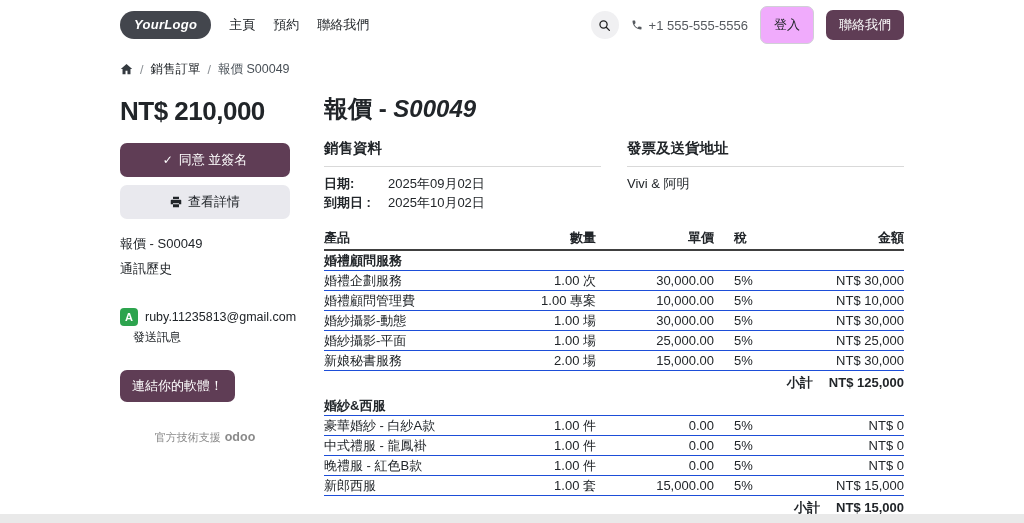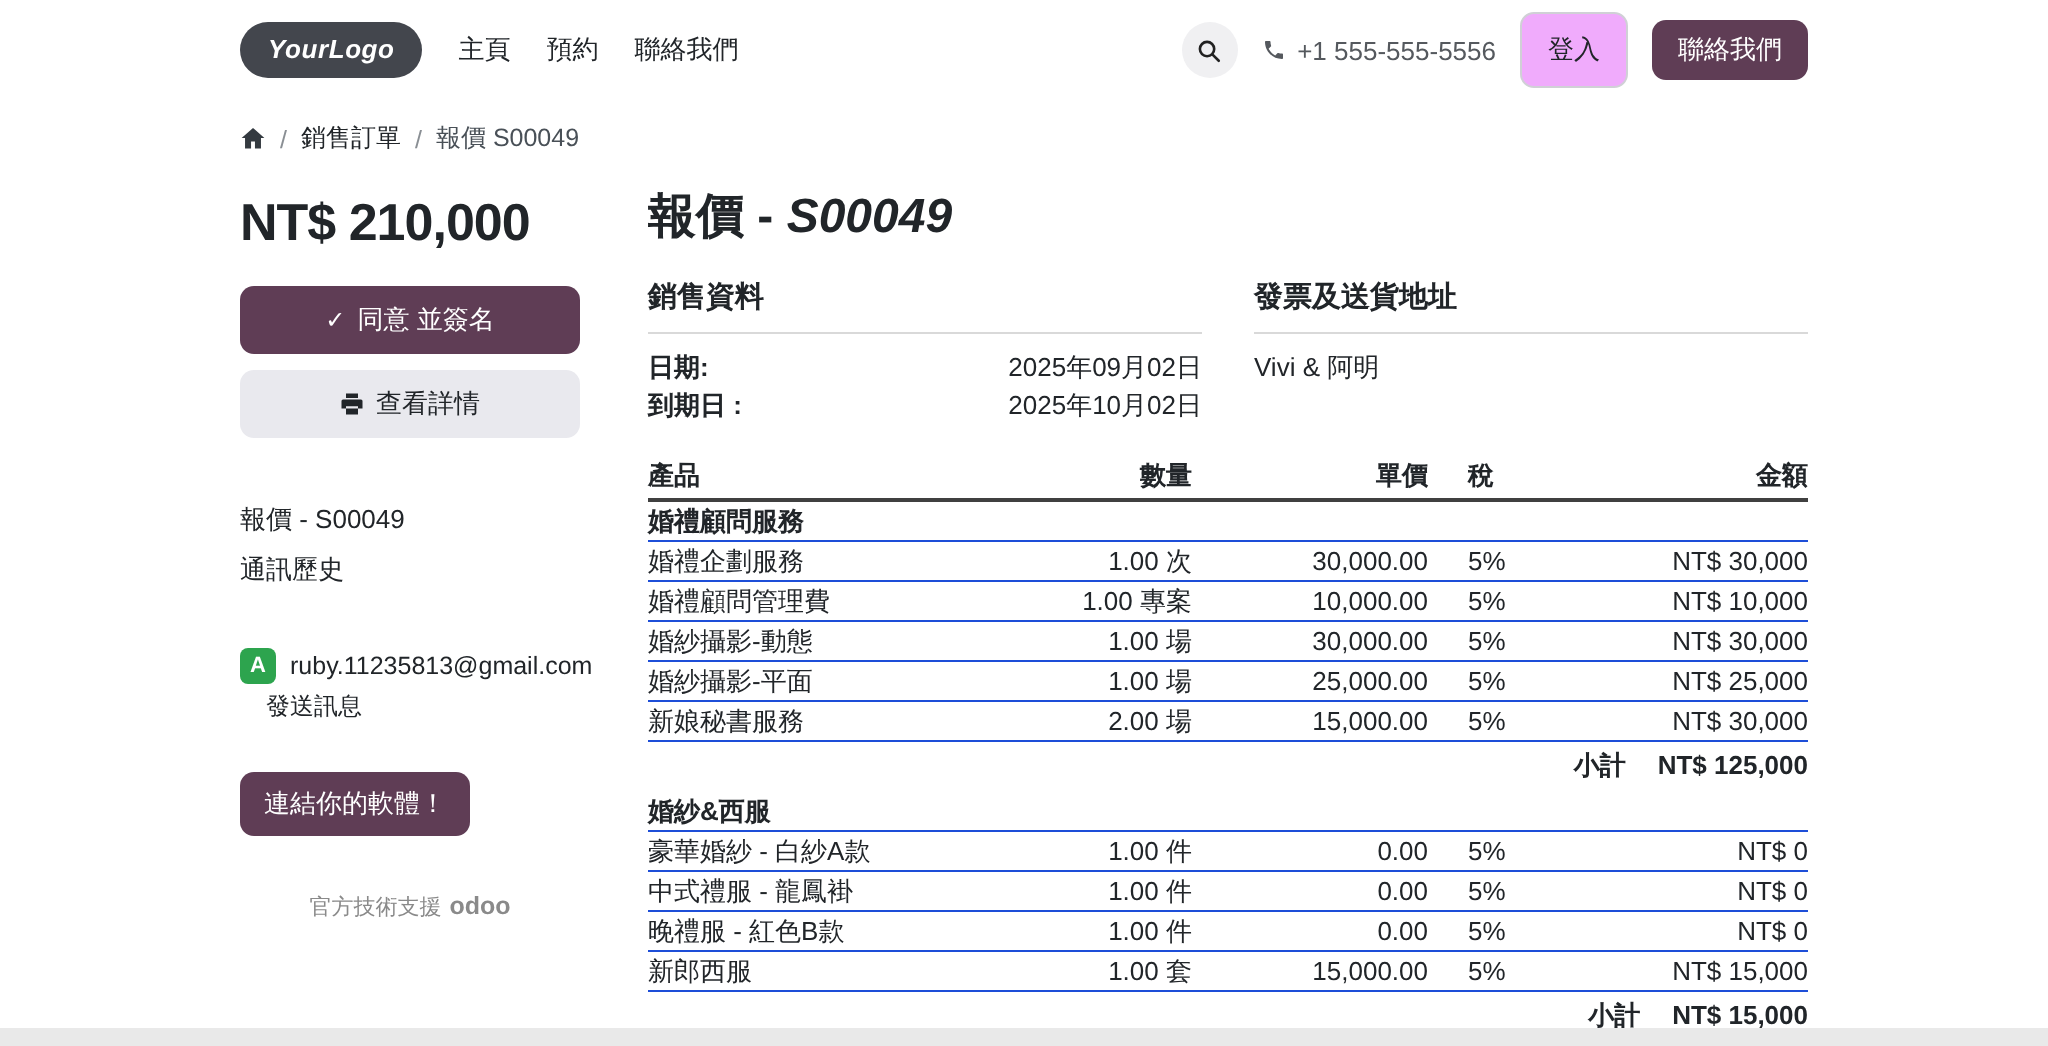--- a/index.html
+++ b/index.html
@@ -55,21 +55,21 @@
   .sidebar { width: 170px; flex: none; margin-right: 34px; }
   .main { flex: 1; min-width: 0; }
 
   
   .amount { font-size: 26px; font-weight: bold; letter-spacing: -.5px; margin: 2px 0 16px; }
   .btn-accept, .btn-details {
     width: 100%; border: none; border-radius: 7px; padding: 8px 6px; font-size: 13px;
     display: flex; align-items: center; justify-content: center; gap: 6px; cursor: pointer;
   }
   .btn-accept { background: var(--accent); color: #fff; margin-bottom: 8px; }
-  .btn-details { background: var(--muted-btn); color: #212529; margin-bottom: 32px; }
+  .btn-details { background: var(--muted-btn); color: #212529; margin-bottom: 16px; }
   .check-glyph { font-size: 12px; }
   .side-links { display: flex; flex-direction: column; gap: 7px; font-size: 13px; margin-bottom: 30px; }
   .side-links a { cursor: pointer; }
   .contact-heading { font-size: 12px; color: #4d5154; margin-bottom: 9px; }
   .contact-row { display: flex; gap: 7px; align-items: center; }
   .avatar {
     width: 18px; height: 18px; border-radius: 4px; background: var(--avatar-green);
     color: #fff; font-size: 11px; font-weight: bold; display: flex; align-items: center;
     justify-content: center; flex: none;
   }
@@ -84,21 +84,21 @@
 
   
   .page-title { font-size: 24px; font-weight: bold; line-height: 29px; margin-bottom: 16px; }
   .page-title em { font-style: italic; }
   .info-cols { display: flex; gap: 26px; margin-bottom: 14px; }
   .info-col { flex: 1; min-width: 0; }
   .info-heading {
     font-size: 14.5px; font-weight: bold; padding-bottom: 8px;
     border-bottom: 1px solid #d9d9d9; margin-bottom: 9px;
   }
-  .info-row { display: flex; font-size: 13px; line-height: 15px; margin-bottom: 4px; justify-content: space-between; }
+  .info-row { display: flex; font-size: 13px; line-height: 15px; margin-bottom: 4px; }
   .info-label { font-weight: bold; width: 64px; flex: none; }
   .info-value { font-size: 13px; line-height: 15px; }
 
   
   .quote-table { width: 100%; border-collapse: collapse; font-size: 13px; }
   .quote-table th {
     font-weight: bold; text-align: right; padding: 2px 0 4px; line-height: 15px;
     border-bottom: 2px solid #404040; white-space: nowrap;
   }
   .quote-table td { padding: 2px 0; line-height: 15px; border-bottom: 1px solid #1d4ed8; white-space: nowrap; }

